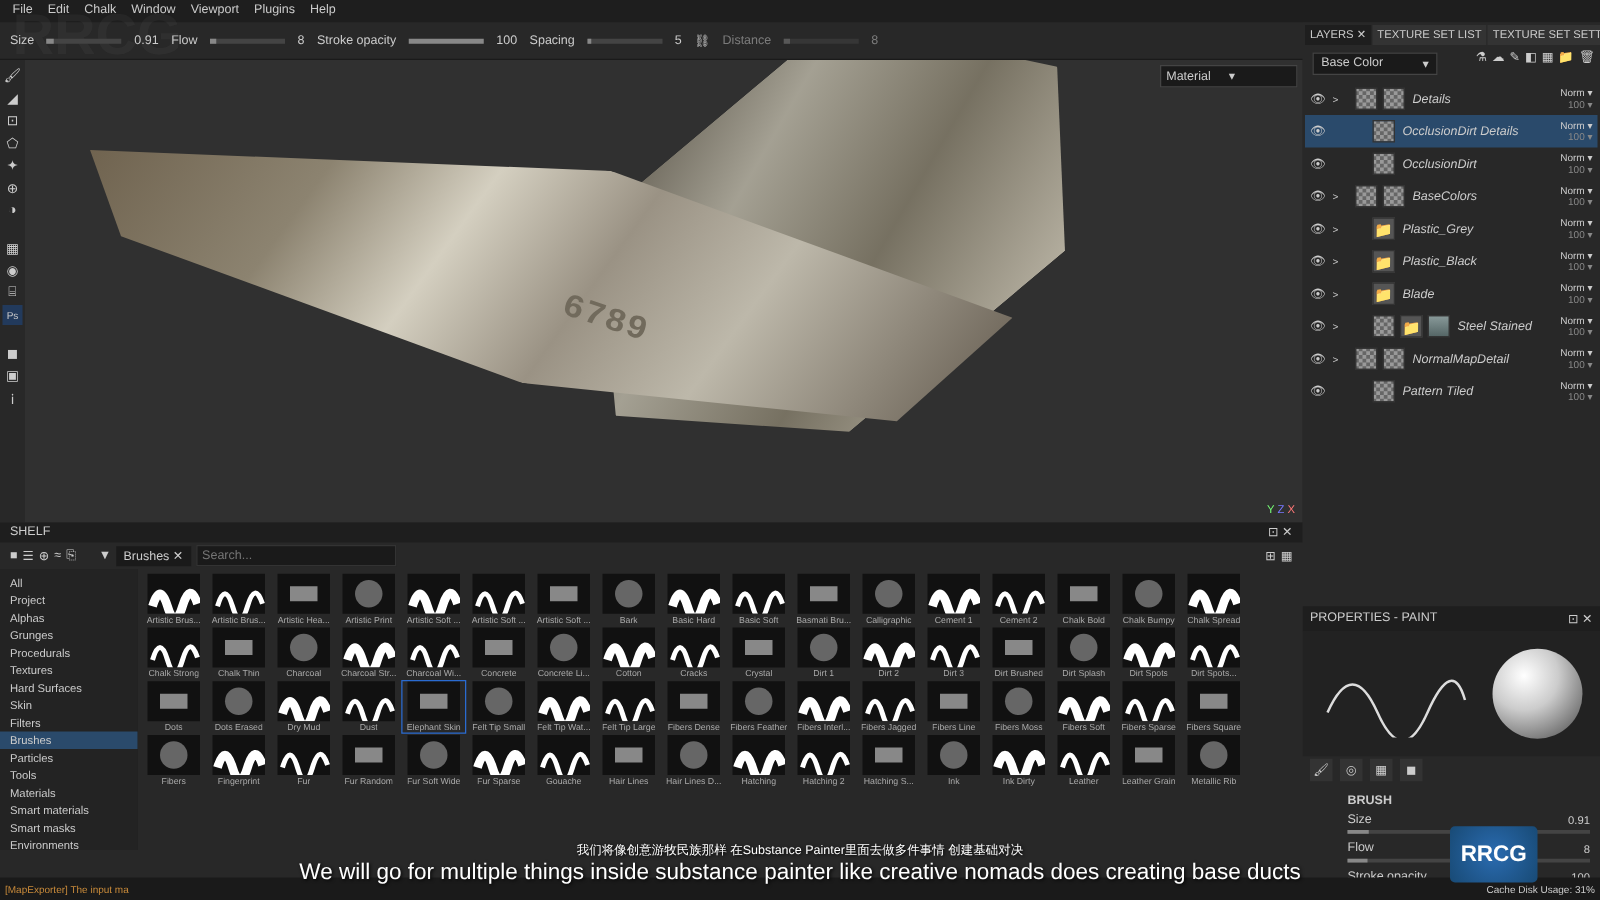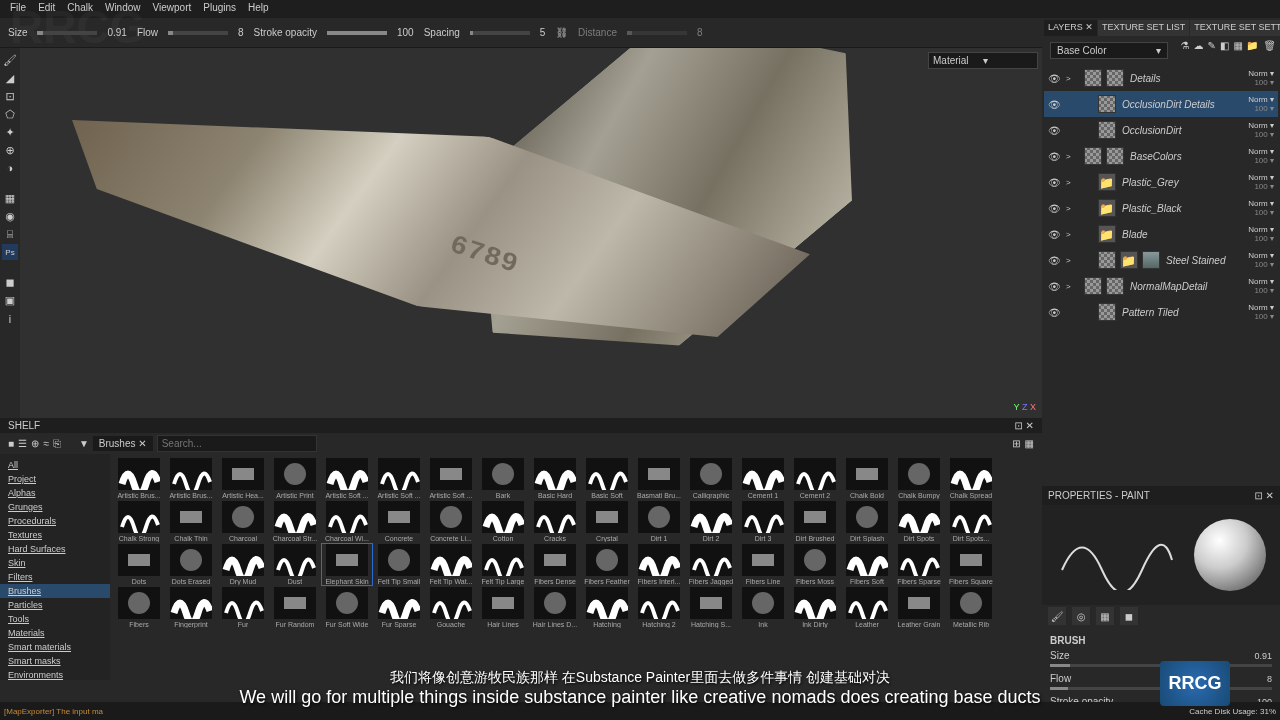--- a/index.html
+++ b/index.html
@@ -24,66 +24,66 @@
 .stamp { position:absolute; left: 430px; top: 190px; color:#716a5c; font-size: 28px; font-weight: bold; transform: rotate(18deg) scaleY(0.9); letter-spacing: 2px; }
 .material-dd { position: absolute; top: 4px; right: 4px; width: 110px; background: #1a1a1a; border: 1px solid #444; display: flex; align-items: center; padding: 2px 4px; }
 .material-dd span { flex: 1; }
 .axis { position: absolute; bottom: 6px; right: 6px; font-size: 9px; }
 
 .right-panel { position: absolute; top: 18px; right: 0; width: 238px; height: 702px; background: #282828; display: flex; flex-direction: column; }
 .top-tabs { display: flex; padding: 2px;height: 20px; }
 .top-tabs .tab { padding: 2px 4px; font-size: 9px; white-space: nowrap; background: #333; margin-right: 1px; cursor:pointer; }
 .top-tabs .tab.active { background: #1e1e1e; text-align: center; }
 .top-icons { display: flex; justify-content: space-between; padding: 2px 4px; gap: 4px; }
-.channel-dd { background: #1a1a1a; border: 1px solid #444; padding: 2px 6px; margin: 2px 4px; width: 118px; display:flex; justify-content:space-between;}
+.channel-dd { background: #1a1a1a; border: 1px solid #444; padding: 2px 6px; margin: 2px 4px; width: 100px; display:flex; justify-content:space-between;}
 
 .layers { flex: 1; overflow-y: hidden; padding: 2px; }
 .layer { display: flex; align-items: center; height: 26px; gap: 4px; padding: 0 4px; }
 .layer.selected { background: #2a4a6b; }
 .layer .eye { width: 14px; cursor: pointer; }
 .layer .collapse { width: 10px; cursor: pointer; font-size: 8px; }
 .layer .indent { display:inline-block; }
 .layer .thumb { width: 18px; height: 18px; background: #555; border: 1px solid #333; }
 .layer .thumb.checker { background: repeating-conic-gradient(#666 0% 25%, #999 0% 50%) 50% / 6px 6px; }
 .layer .thumb.folder { font-size: 12px; text-align:center; line-height:18px; }
 .layer .name { flex: 1; font-size: 10px; padding-left: 2px; font-style: italic; }
 .layer .blend { font-size: 8px; text-align: right; width: 30px; }
 .layer .blend .op { color: #888; }
 
 .props-title { font-size: 10px; padding: 4px 6px; background: #1e1e1e; display: flex; justify-content: space-between; }
 .props-preview { height: 100px; background: #222; display: flex; align-items: center; justify-content: space-around; padding: 6px; }
 .stroke-wave { width: 120px; height: 70px; }
 .ball { width: 72px; height: 72px; border-radius: 50%; background: radial-gradient(circle at 35% 30%, #fff, #ccc 40%, #888 70%, #444); }
 .prop-tabs { display:flex; gap:6px; padding: 2px 6px;}
 .prop-tabs .pt { width:18px; height:18px; background:#333;display:flex;align-items:center;justify-content:center;cursor:pointer;}
-.prop-section { padding: 4px 8px; }
+.prop-section { padding: 4px 8px; margin-left: 28px; }
 .prop-section .title { font-size: 10px; font-weight: bold; margin: 4px 0; }
 .prop-row { display: flex; justify-content: space-between; align-items: center; margin: 3px 0; }
 .prop-row .val { width: 30px; text-align: right; font-size: 9px; }
 
 .shelf { position: absolute; top: 418px; left: 0; right: 238px; height: 262px; background: #282828; display: flex; flex-direction: column; }
 .shelf-header { display: flex; justify-content: space-between; padding: 2px 8px; background: #1e1e1e; }
 .shelf-tabs { display: flex; gap: 4px; padding: 2px 8px; align-items: center; }
 .shelf-tabs .search { background: #1a1a1a; border: 1px solid #333; padding: 2px 4px; color: #888; font-size: 10px; width: 160px; }
 .shelf-body { display: flex; flex: 1; overflow: hidden; }
-.shelf-cats { width: 110px; background: #232323; overflow-y: auto; padding: 4px 0; text-decoration: underline; }
+.shelf-cats { width: 110px; background: #232323; overflow-y: auto; padding: 4px 0; }
 .shelf-cats .cat { padding: 2px 8px; cursor: pointer; font-size: 9px; white-space: nowrap; }
 .shelf-cats .cat.active { background: #2a4a6b; }
 .brush-grid { flex: 1; display: flex; flex-wrap: wrap; align-content: flex-start; padding: 4px; gap: 2px; overflow: hidden; }
 .brush-item { width: 50px; display: flex; flex-direction: column; align-items: center; gap: 2px; }
 .brush-item.sel { outline: 1px solid #2a6bd1; }
 .brush-thumb { width: 42px; height: 32px; background: #111; display:flex; align-items:center; justify-content:center; font-size: 22px; color: #fff; overflow:hidden;}
 .brush-label { font-size: 7px; text-align: center; white-space: nowrap; overflow: hidden; text-overflow: ellipsis; max-width: 48px; color:#aaa; }
 
 .statusbar { position: absolute; bottom: 0; left: 0; right: 0; height: 18px; background: #1a1a1a; display: flex; justify-content: space-between; align-items: center; padding: 0 4px; font-size: 8px; }
 
 .watermark { position:absolute; color: rgba(200,200,200,0.05); font-size: 46px; font-weight:bold; pointer-events:none; }
 
 .subtitle { position:absolute; bottom: 12px; left: 0; right: 0; text-align: center; font-size: 18px; color: #fff; text-shadow: 1px 1px 3px #000; pointer-events:none; }
-.subtitle .cn { font-size: 14px; }
+.subtitle .cn { font-size: 10px; }
 .rrcg-logo { position:absolute; bottom: 14px; right: 50px; width: 70px; height: 45px; background: radial-gradient(circle,#2a6bb0,#184a75); border-radius: 4px; color:#fff; font-size:18px; font-weight:bold; display:flex; align-items:center; justify-content:center;}
 </style>
 </head>
 <body>
 
 <div class="watermark" style="top:0; left:10px;">RRCG</div>
 <div class="watermark" style="top:250px; left:10px;">RRCG</div>
 <div class="watermark" style="top:500px; left:10px;">RRCG</div>
 <div class="watermark" style="top:130px; left:400px;">RRCG</div>
 <div class="watermark" style="top:390px; left:400px;">RRCG</div>

